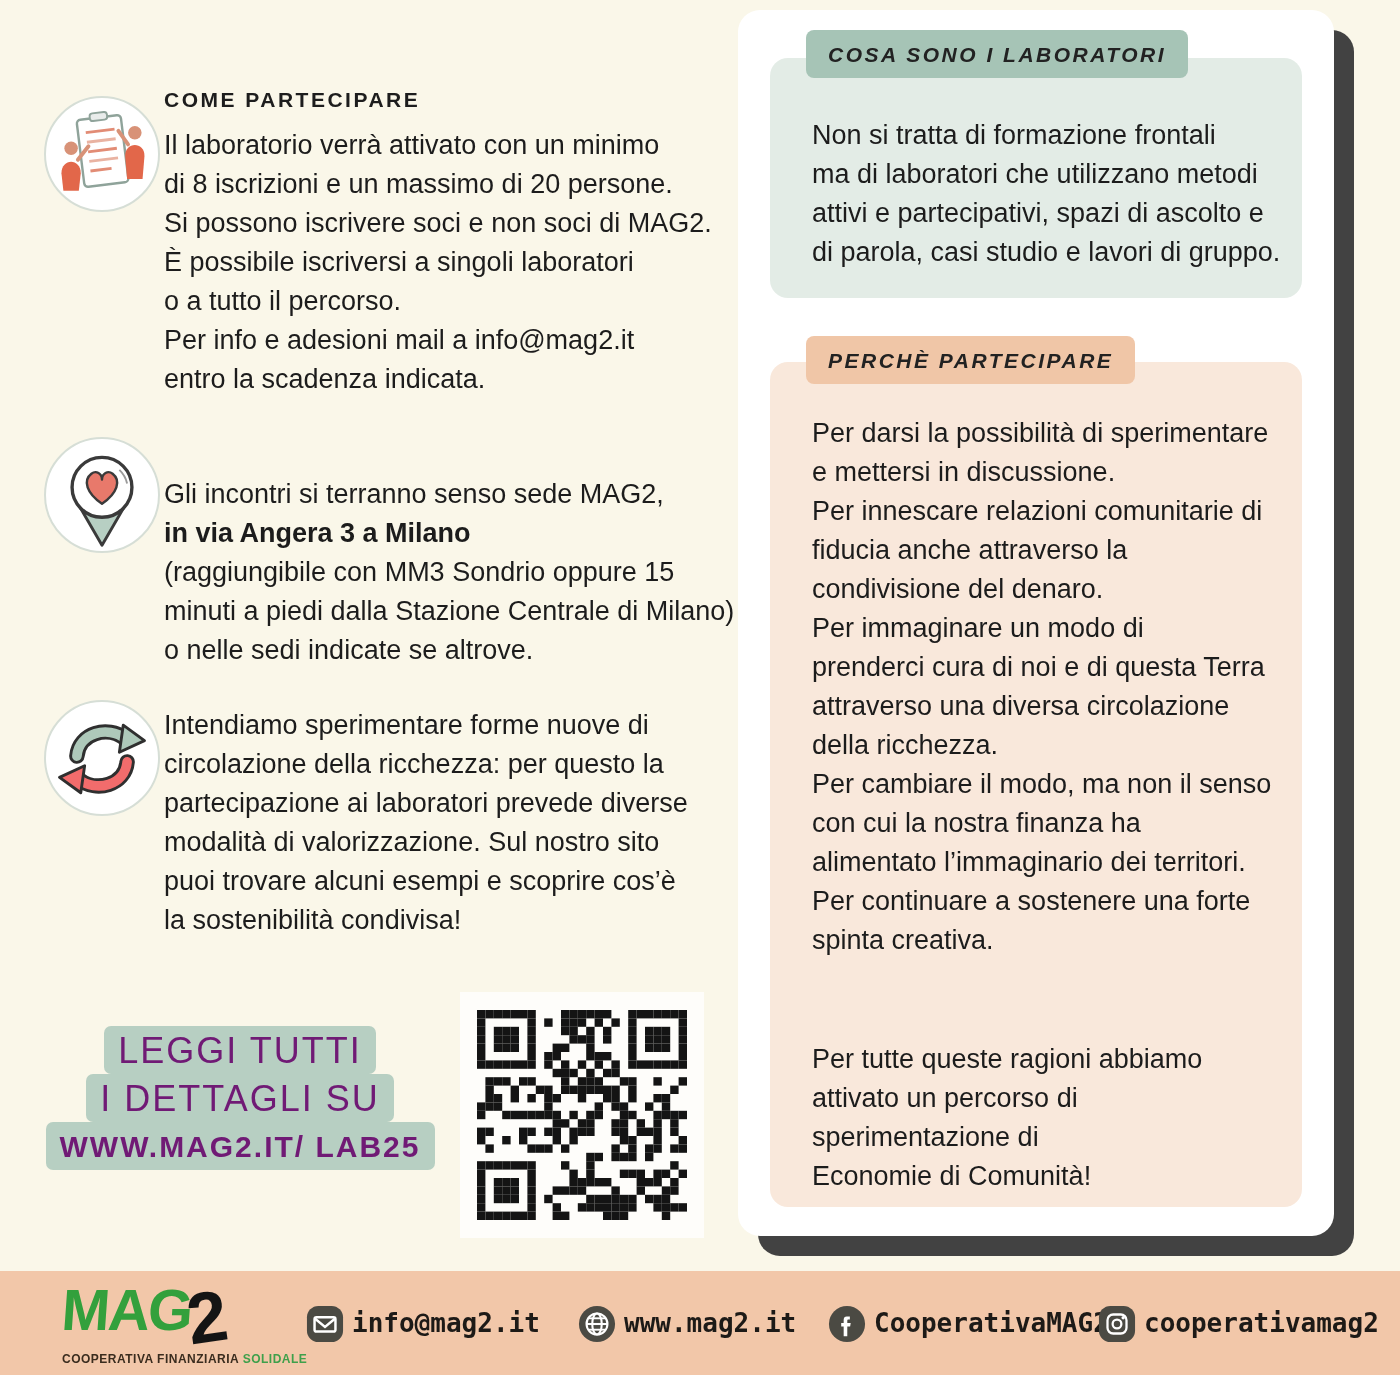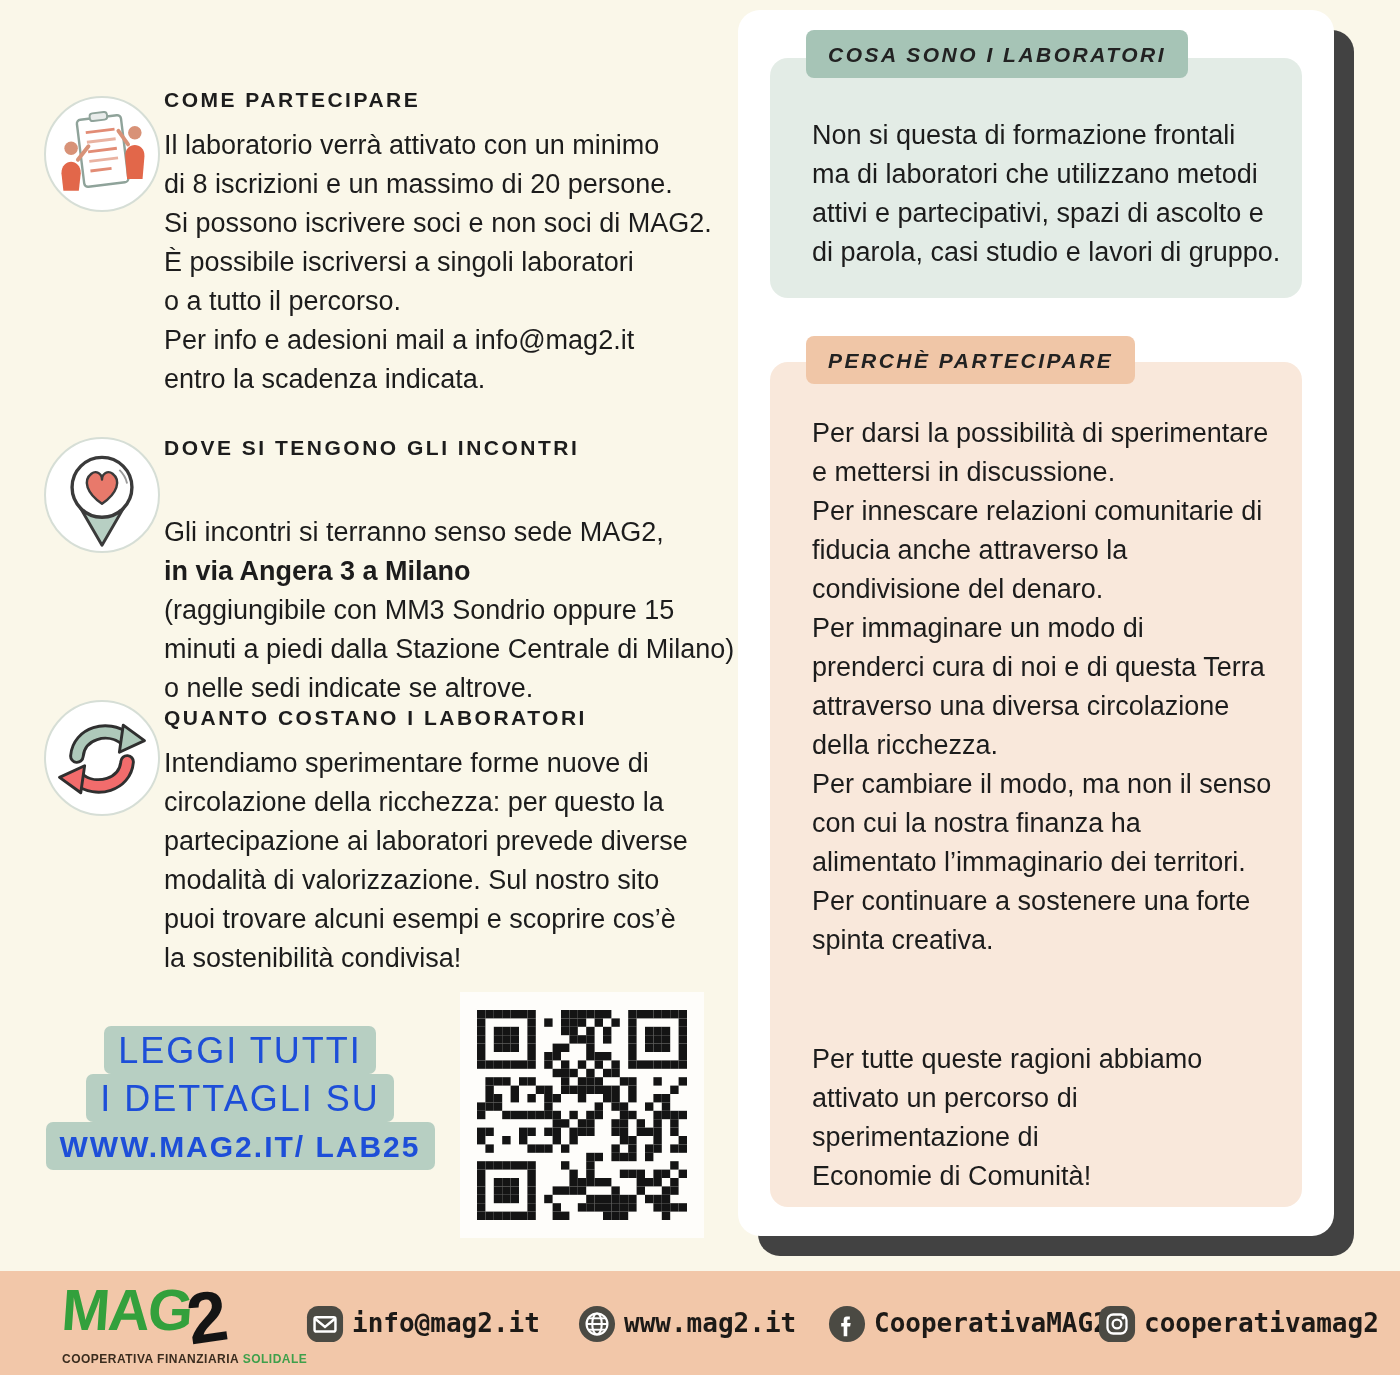--- a/index.html
+++ b/index.html
@@ -24,21 +24,21 @@
   }
   .body-text{
     font-size:27px;line-height:39px;color:#1c1c1c;white-space:pre-line;
   }
   .bold-line{font-weight:bold;text-align:right;}
   
   .cta{position:absolute;left:40px;top:1026px;width:400px;text-align:center;}
   .cta-row{height:48px;line-height:48px;}
   .cta-chip{
     display:inline-block;background:#b7cfc2;border-radius:7px;
-    padding:0 14px;height:48px;line-height:50px;color:#1d4ed8;
+    padding:0 14px;height:48px;line-height:50px;color:#701a75;
   }
   .cta-l1{font-size:36px;font-weight:500;letter-spacing:2px;}
   .cta-l3{font-size:30px;font-weight:800;letter-spacing:2px;}
   
   .qr-box{
     position:absolute;left:460px;top:992px;width:244px;height:246px;
     background:#fefdfa;display:flex;align-items:center;justify-content:center;
   }
   
   .card-shadow{
@@ -117,42 +117,40 @@
 
 <div class="sec-icon" style="top:437px;">
   <svg width="112" height="112" viewBox="0 0 116 116">
     <path d="M36 72 L58 110 L80 72 Z" fill="#b7cfc3" stroke="#3a3a3a" stroke-width="3" stroke-linejoin="round"></path>
     <circle cx="58" cy="50" r="31" fill="#ffffff" stroke="#3a3a3a" stroke-width="3.5"></circle>
     <path d="M58 67 C 42 56, 38 43, 47 36 C 52 32, 58 36, 58 42 C 58 36, 64 32, 69 36 C 78 43, 74 56, 58 67 Z" fill="#e8796b" stroke="#3a3a3a" stroke-width="2.5" stroke-linejoin="round"></path>
     <path d="M76 32 A 28 28 0 0 1 84 46" fill="none" stroke="#9a9a9a" stroke-width="2"></path>
   </svg>
 </div>
 <div class="sec-content" style="top:436px;">
-  <div class="sec-title">DOVE SI TENGONO GLI INCONTRI</div>
   <div class="body-text">
     <span>Gli incontri si terranno senso sede MAG2,</span>
     <span class="bold-line">in via Angera 3 a Milano</span>
     <span>(raggiungibile con MM3 Sondrio oppure 15
 minuti a piedi dalla Stazione Centrale di Milano)
 o nelle sedi indicate se altrove.</span>
   </div>
 </div>
 
 <div class="sec-icon" style="top:700px;">
   <svg width="112" height="112" viewBox="0 0 116 116">
     <path d="M32 56 C 34 32, 64 24, 82 38" fill="none" stroke="#2f2f2f" stroke-width="16" stroke-linecap="round"></path>
     <path d="M32 56 C 34 32, 64 24, 82 38" fill="none" stroke="#aec9ba" stroke-width="10" stroke-linecap="round"></path>
     <polygon points="80,24 102,40 76,52" fill="#aec9ba" stroke="#2f2f2f" stroke-width="3" stroke-linejoin="round"></polygon>
     <path d="M84 62 C 82 86, 52 94, 34 80" fill="none" stroke="#2f2f2f" stroke-width="16" stroke-linecap="round"></path>
     <path d="M84 62 C 82 86, 52 94, 34 80" fill="none" stroke="#f26c6c" stroke-width="10" stroke-linecap="round"></path>
     <polygon points="36,94 14,78 40,66" fill="#f26c6c" stroke="#2f2f2f" stroke-width="3" stroke-linejoin="round"></polygon>
   </svg>
 </div>
 <div class="sec-content" style="top:706px;">
-  <div class="sec-title">QUANTO COSTANO I LABORATORI</div>
   <div class="body-text">Intendiamo sperimentare forme nuove di
 circolazione della ricchezza: per questo la
 partecipazione ai laboratori prevede diverse
 modalità di valorizzazione. Sul nostro sito
 puoi trovare alcuni esempi e scoprire cos’è
 la sostenibilità condivisa!</div>
 </div>
 
 <div class="cta">
   <div class="cta-row"><span class="cta-chip cta-l1">LEGGI TUTTI</span></div>
@@ -471,21 +469,21 @@
       <rect x="153" y="216" width="9" height="9" fill="#141414"></rect>
       <rect x="198" y="216" width="9" height="9" fill="#141414"></rect>
     </svg>
 </div>
 
 <div class="card-shadow"></div>
 <div class="card"></div>
 
 <div class="panel panel-green"></div>
 <div class="chip chip-green">COSA SONO I LABORATORI</div>
-<div class="panel-text body-text" style="top:116px;">Non si questa di formazione frontali
+<div class="panel-text body-text" style="top:116px;">Non si tratta di formazione frontali
 ma di laboratori che utilizzano metodi
 attivi e partecipativi, spazi di ascolto e
 di parola, casi studio e lavori di gruppo.</div>
 
 <div class="panel panel-peach"></div>
 <div class="chip chip-peach">PERCHÈ PARTECIPARE</div>
 <div class="panel-text body-text" style="top:414px;">Per darsi la possibilità di sperimentare
 e mettersi in discussione.
 Per innescare relazioni comunitarie di
 fiducia anche attraverso la

